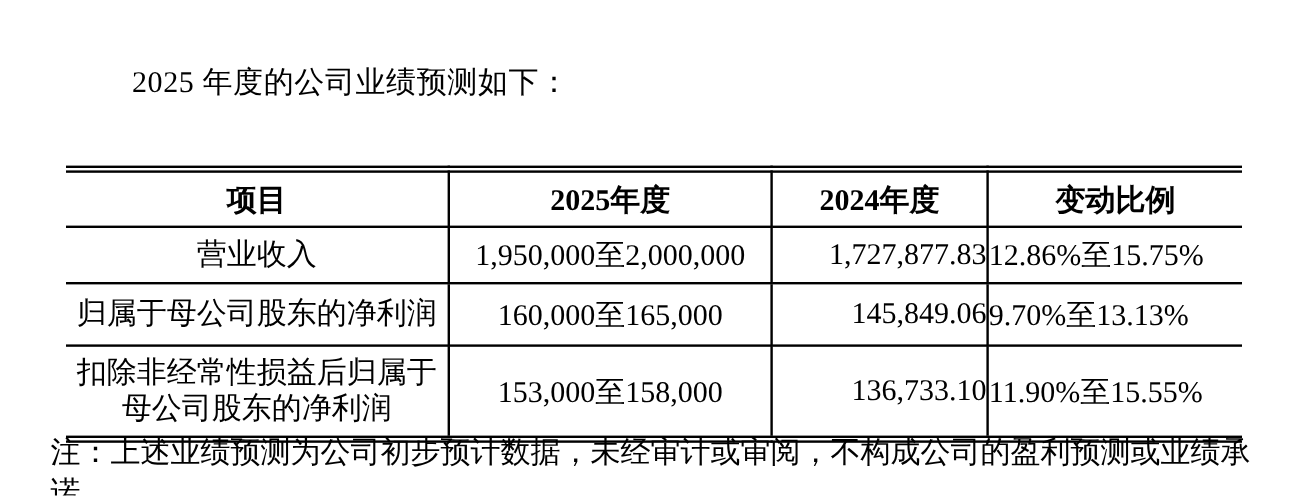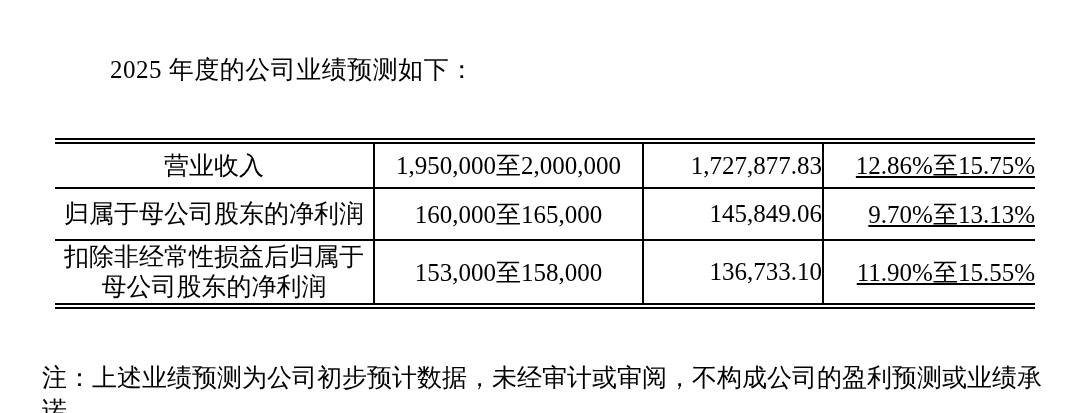--- a/index.html
+++ b/index.html
@@ -64,21 +64,21 @@
   }
   .forecast-table tr:last-child td {
     border-bottom: none;
   }
   .forecast-table .v-sep {
     border-right: 2px solid #000000;
   }
   .col-item  { text-align: center; }
   .col-num   { text-align: center; padding-right: 6px; }
   .col-num3  { text-align: right; padding-right: 5px; }
-  .col-num4  { text-align: right; padding-right: 2px; text-decoration: underline; }
+  .col-num4  { padding-right: 2px; }
   .item-inner {
     max-width: 312px;
     margin: 0 auto;
     line-height: 30px;
   }
   .footnote {
     position: absolute;
     left: 42px;
     top: 338px;
     width: 1005px;
@@ -96,37 +96,43 @@
 
 
   <table class="forecast-table">
     <colgroup>
       <col style="width:319px">
       <col style="width:269px">
       <col style="width:180px">
       <col style="width:212px">
     </colgroup>
     <tbody>
+      <tr style="height:48px;">
+        <th class="v-sep">项目</th>
+        <th class="v-sep">2025年度</th>
+        <th class="v-sep">2024年度</th>
+        <th>变动比例</th>
+      </tr>
       <tr style="height:47px;">
         <td class="v-sep col-item">
           <div class="item-inner">营业收入</div>
         </td>
         <td class="v-sep col-num">1,950,000至2,000,000</td>
         <td class="v-sep col-num3">1,727,877.83</td>
         <td class="col-num4">12.86%至15.75%</td>
       </tr>
       <tr style="height:52px;">
         <td class="v-sep col-item">
           <div class="item-inner">归属于母公司股东的净利润</div>
         </td>
         <td class="v-sep col-num">160,000至165,000</td>
         <td class="v-sep col-num3">145,849.06</td>
         <td class="col-num4">9.70%至13.13%</td>
       </tr>
-      <tr style="height:66px;">
+      <tr style="height:78px;">
         <td class="v-sep col-item">
           <div class="item-inner">扣除非经常性损益后归属于母公司股东的净利润</div>
         </td>
         <td class="v-sep col-num">153,000至158,000</td>
         <td class="v-sep col-num3">136,733.10</td>
         <td class="col-num4">11.90%至15.55%</td>
       </tr>
     </tbody>
   </table>
 

